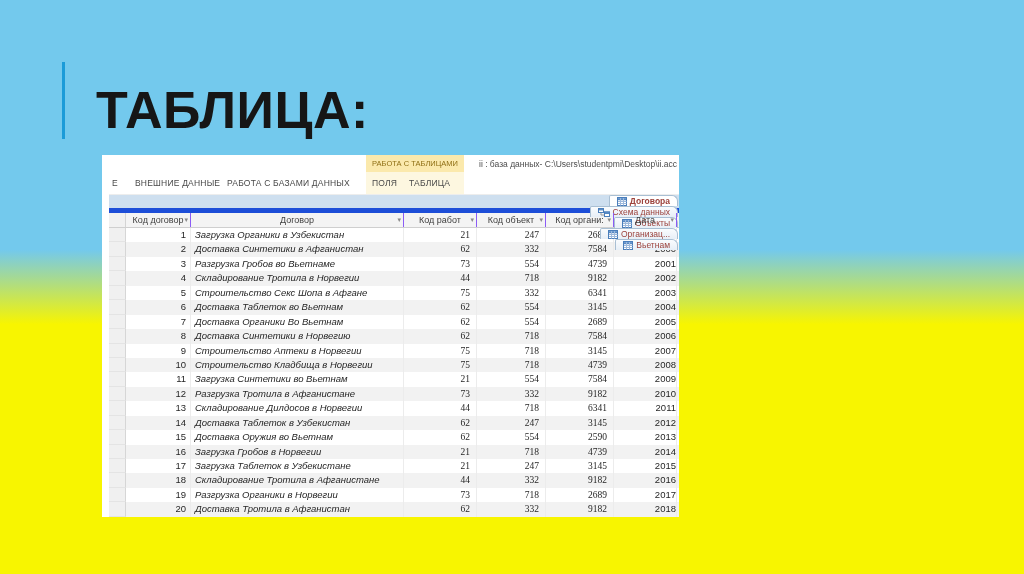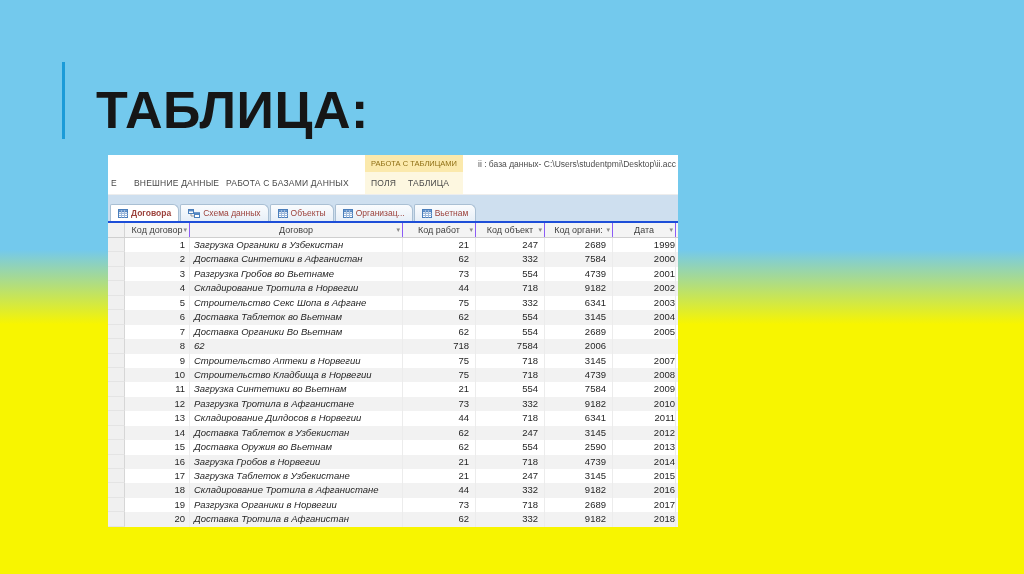--- a/index.html
+++ b/index.html
@@ -6,34 +6,34 @@
   .stage{
     position:relative;width:1024px;height:574px;overflow:hidden;
     font-family:"Liberation Sans",sans-serif;
     background:linear-gradient(180deg,#73C9ED 0%,#73C9ED 43.5%,#F8F500 56.5%,#F8F500 100%);
   }
   .accent-line{position:absolute;left:62px;top:62px;width:3px;height:77px;background:#1B9BD8;}
   .slide-title{position:absolute;left:96px;top:84px;margin:0;font-size:52px;line-height:1;
     font-weight:700;color:#161616;letter-spacing:.5px;}
 
   
-  .shot{position:absolute;left:108px;top:155px;width:570px;height:362px;background:#fff;font-size:9px;}
+  .shot{position:absolute;left:102px;top:155px;width:570px;height:362px;background:#fff;font-size:9px;padding-left:7px;}
 
   .titlebar{position:relative;height:17px;background:#fff;}
   .ctx-label{position:absolute;left:257px;top:0;width:98px;height:17px;background:#FBE9AC;
     color:#8F6F14;font-size:7.5px;line-height:18px;text-align:center;white-space:nowrap;overflow:hidden;}
   .win-title{position:absolute;left:370px;top:0;width:198px;line-height:18px;font-size:8.5px;
     color:#4D4D4D;white-space:nowrap;overflow:hidden;}
 
   .ribbonrow{position:relative;height:23px;background:#fff;border-bottom:1px solid #EDEDED;box-sizing:border-box;}
   .ctx-bg{position:absolute;left:257px;top:0;width:98px;height:22px;background:#FDF7E0;}
   .rtab{position:absolute;top:0;line-height:22px;font-size:8.5px;color:#494949;white-space:nowrap;letter-spacing:.2px;}
 
-  .doctabs{position:relative;height:28px;background:#CEDFEF;border-bottom:2px solid #1d4ed8;
-    box-sizing:border-box;display:flex;align-items:flex-end;padding-left:2px;}
+  .doctabs{position:relative;height:18px;background:#CEDFEF;border-bottom:5px solid #1d4ed8;
+    box-sizing:border-box;display:flex;align-items:flex-end;padding-left:2px;flex-direction:column;}
   .dtab{height:17px;box-sizing:border-box;display:flex;align-items:center;gap:3px;padding:0 7px;
     margin-right:1px;border:1px solid #A9BFD3;border-bottom:none;border-radius:2px 6px 0 0;
     background:linear-gradient(#FAFCFE,#E7EFF7);font-size:8.5px;color:#9C423C;white-space:nowrap;}
   .dtab.active{background:#fff;font-weight:bold;}
   .dtab svg{display:block;}
 
   .grid{width:570px;background:#fff;}
   .hrow{display:flex;height:15px;background:#F4F4F4;border-bottom:1px solid #CFCFCF;box-sizing:border-box;}
   .hsel{width:17px;box-sizing:border-box;background:#F1F1F1;border-right:1px solid #D4D4D4;}
   .hcell{position:relative;box-sizing:border-box;border-right:1px solid #8b5cf6;font-size:9px;
@@ -47,21 +47,21 @@
     line-height:14.45px;white-space:nowrap;overflow:hidden;}
   
   .hcell:nth-child(2),.dcell:nth-child(2){width:65px;}
   .hcell:nth-child(3),.dcell:nth-child(3){width:213px;}
   .hcell:nth-child(4),.dcell:nth-child(4){width:73px;}
   .hcell:nth-child(5),.dcell:nth-child(5){width:69px;}
   .hcell:nth-child(6),.dcell:nth-child(6){width:68px;}
   .hcell:nth-child(7),.dcell:nth-child(7){width:63px;}
   .dcell:nth-child(2){text-align:right;padding-right:4px;}
   .dcell:nth-child(3){text-align:left;padding-left:4px;font-style:italic;}
-  .dcell:nth-child(4),.dcell:nth-child(5),.dcell:nth-child(6){text-align:right;padding-right:6px;}
+  .dcell:nth-child(4),.dcell:nth-child(5),.dcell:nth-child(6){text-align:right;padding-right:6px;font-family:Liberation Serif, serif;}
   .dcell:nth-child(7){text-align:right;padding-left:3px;}
 </style>
 </head>
 <body>
 
 <div class="stage">
   <div class="accent-line"></div>
   <h1 class="slide-title">ТАБЛИЦА:</h1>
 
   <div class="shot">
@@ -203,20 +203,21 @@
             <div class="dcell">7</div>
             <div class="dcell">Доставка Органики Во Вьетнам</div>
             <div class="dcell">62</div>
             <div class="dcell">554</div>
             <div class="dcell">2689</div>
             <div class="dcell">2005</div>
           </div>
           <div class="drow alt">
             <div class="dsel"></div>
             <div class="dcell">8</div>
+            <div class="dcell">Доставка Синтетики в Норвегию</div>
             <div class="dcell">62</div>
             <div class="dcell">718</div>
             <div class="dcell">7584</div>
             <div class="dcell">2006</div>
           </div>
           <div class="drow">
             <div class="dsel"></div>
             <div class="dcell">9</div>
             <div class="dcell">Строительство Аптеки в Норвегии</div>
             <div class="dcell">75</div>

